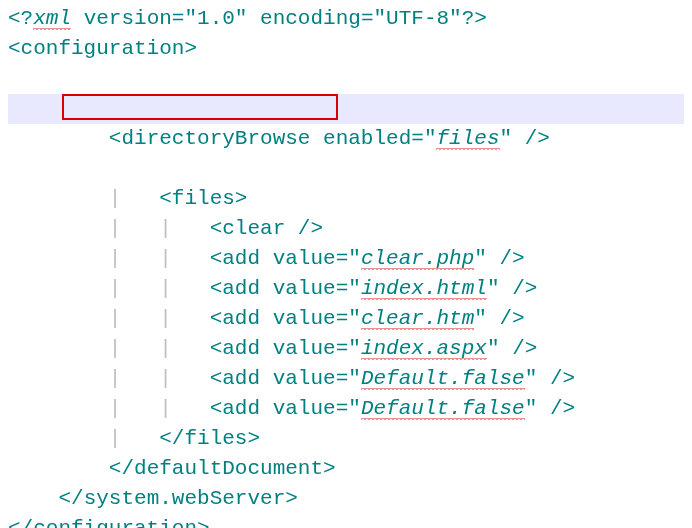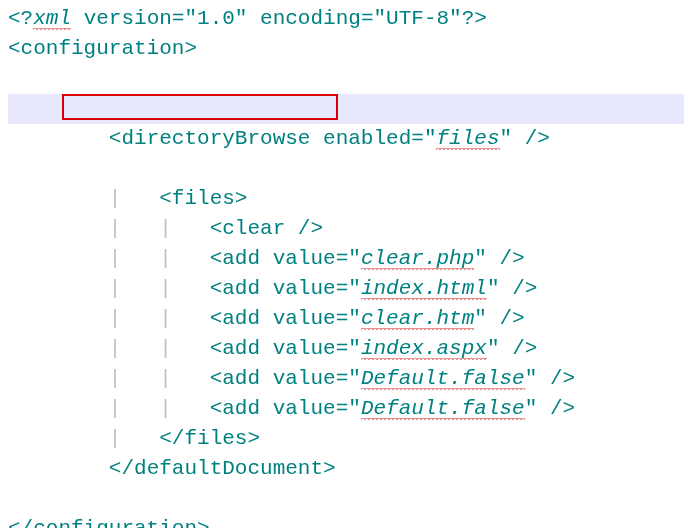--- a/index.html
+++ b/index.html
@@ -73,15 +73,15 @@
 <div class="line"><span>        </span><span class="guide">|   |   </span><span class="tag"><span>&lt;add value="</span><span class="squiggle">index.aspx</span><span>" /&gt;</span></span></div>
 
 <div class="line"><span>        </span><span class="guide">|   |   </span><span class="tag"><span>&lt;add value="</span><span class="squiggle">Default.false</span><span>" /&gt;</span></span></div>
 
 <div class="line"><span>        </span><span class="guide">|   |   </span><span class="tag"><span>&lt;add value="</span><span class="squiggle">Default.false</span><span>" /&gt;</span></span></div>
 
 <div class="line"><span>        </span><span class="guide">|   </span><span class="tag">&lt;/files&gt;</span></div>
 
 <div class="line"><span>        </span><span class="tag">&lt;/defaultDocument&gt;</span></div>
 
-<div class="line"><span>    </span></div>
+<div class="line"><span>    </span><span class="tag">&lt;/system.webServer&gt;</span></div>
 
 <div class="line"><span class="tag">&lt;/configuration&gt;</span></div>
 
 </body></html>

